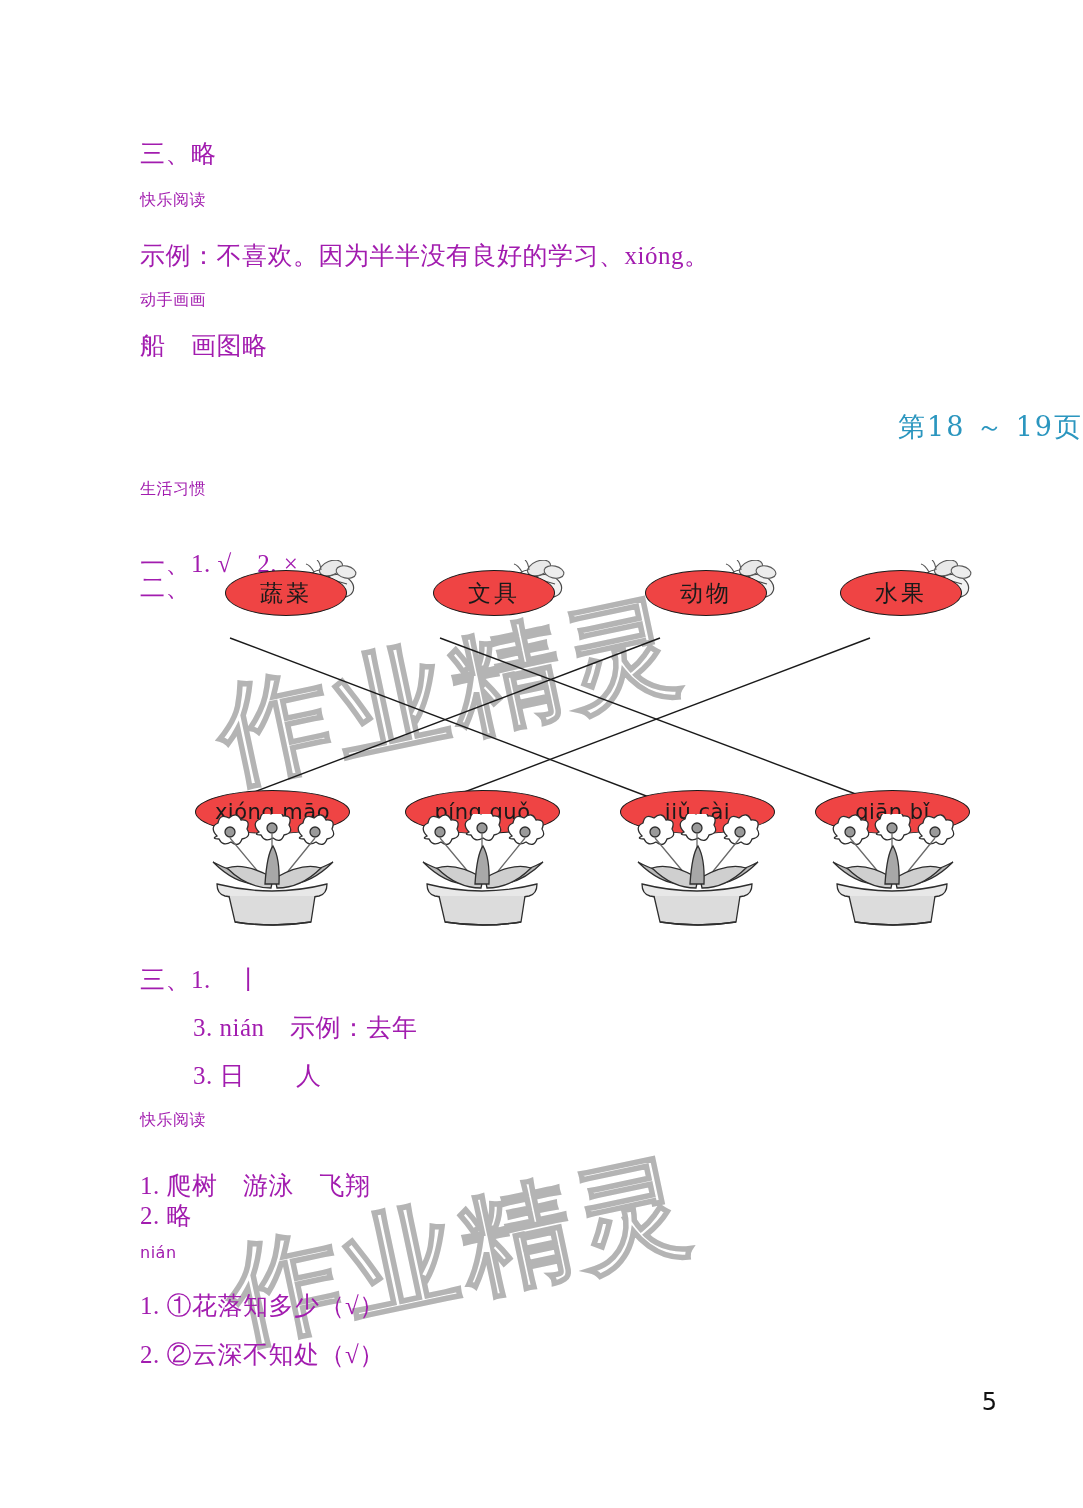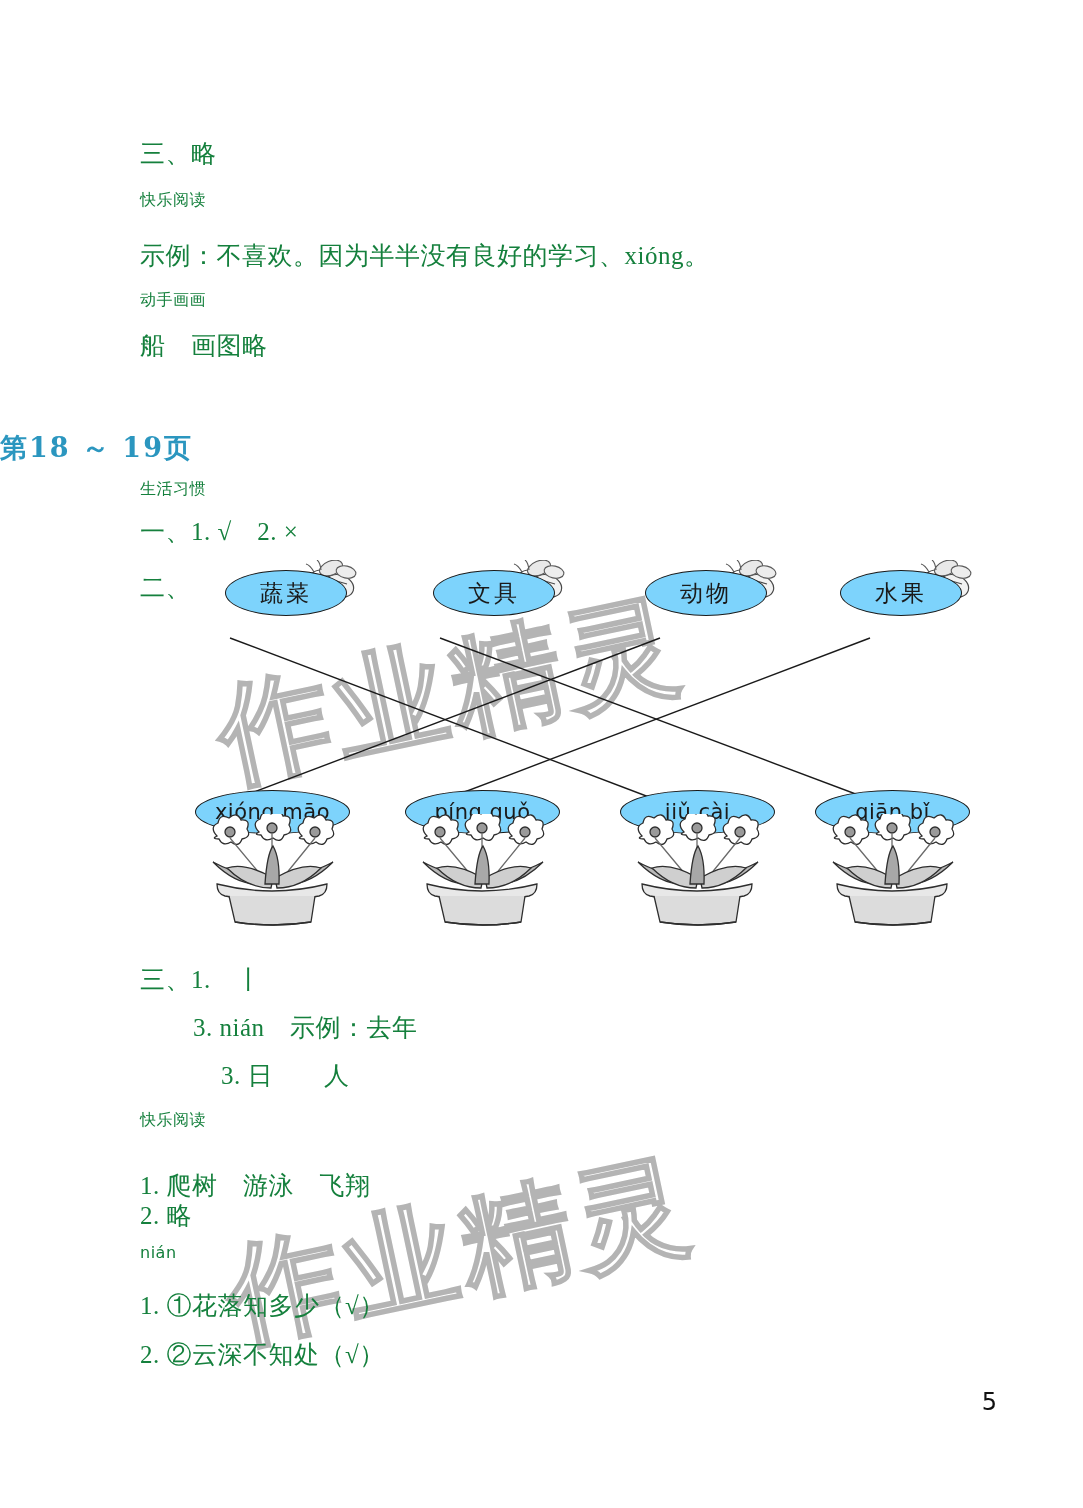--- a/index.html
+++ b/index.html
@@ -20,44 +20,44 @@
     overflow: hidden;
   }
 
   
   .line {
     position: absolute;
     white-space: nowrap;
     font-size: 25px;
     line-height: 1;
     letter-spacing: 0.5px;
-    color: #15803d;
+    color: #a21caf;
   }
   .kai {
     font-family: "Liberation Serif", "DejaVu Serif", serif;
   }
   .hei {
     font-family: "DejaVu Sans", "Liberation Sans", sans-serif;
     font-size: 16px;
   }
   .pinyin {
     font-family: "DejaVu Sans", "Liberation Sans", sans-serif;
     font-size: 21px;
     letter-spacing: 0.5px;
   }
 
   
   #section-header {
     position: absolute;
     left: 0;
     right: 0;
-    top: 430px;
-    text-align: left;
+    top: 409px;
+    text-align: right;
     font-family: "DejaVu Serif", "Liberation Serif", serif;
-    font-weight: bold;
+    font-weight: normal;
     font-size: 27px;
     letter-spacing: 2px;
   }
 
   
   #diagram {
     position: absolute;
     left: 140px;
     top: 560px;
     width: 830px;
@@ -68,21 +68,21 @@
     left: 0;
     top: 0;
   }
   .node {
     position: absolute;
   }
   .oval {
     position: absolute;
     border: 1.6px solid #1a1a1a;
     border-radius: 50%;
-    background: #7dd3fc;
+    background: #ef4444;
     display: flex;
     align-items: center;
     justify-content: center;
     box-sizing: border-box;
   }
   .oval-top {
     width: 122px;
     height: 46px;
     font-family: "Liberation Serif", "DejaVu Serif", serif;
     font-size: 23px;
@@ -141,21 +141,21 @@
 
   <div class="line kai" style="left:140px; top:141px;">三、略</div>
   <div class="line hei" style="left:140px; top:192px;">快乐阅读</div>
   <div class="line kai" style="left:140px; top:243px;">示例：不喜欢。因为半半没有良好的学习、xióng。</div>
   <div class="line hei" style="left:140px; top:292px;">动手画画</div>
   <div class="line kai" style="left:140px; top:333px;">船　画图略</div>
 
   <div id="section-header" style="color: rgb(43, 150, 191);">第18 ～ 19页</div>
 
   <div class="line hei" style="left:140px; top:481px;">生活习惯</div>
-  <div class="line kai" style="left:140px; top:519px;">一、1. √　2. ×</div>
+  <div class="line kai" style="left:140px; top:551px;">一、1. √　2. ×</div>
   <div class="line kai" style="left:140px; top:575px;">二、</div>
 
   <div id="diagram">
 
     <svg width="830" height="400" viewBox="0 0 830 400">
 
       <line x1="90" y1="78" x2="530" y2="245" stroke="#1a1a1a" stroke-width="1.4"></line>
 
       <line x1="300" y1="78" x2="745" y2="245" stroke="#1a1a1a" stroke-width="1.4"></line>
 
@@ -333,21 +333,21 @@
           <path d="M22 70 q55 14 110 0 q0 10 -8 12 q-47 9 -94 0 q-8 -2 -8 -12 Z" fill="#e8e8e8"></path>
           <path d="M34 82 L40 108 q38 6 76 0 L120 82" fill="#dcdcdc"></path>
           <path d="M40 108 q38 6 76 0" fill="none"></path>
         </g>
       </svg>
     </div>
   </div>
 
   <div class="line kai" style="left:140px; top:967px;">三、1.　丨</div>
   <div class="line kai" style="left:193px; top:1015px;">3. nián　示例：去年</div>
-  <div class="line kai" style="left:193px; top:1063px;margin-left:28px;">3. 日　　人</div>
+  <div class="line kai" style="left:193px; top:1063px;">3. 日　　人</div>
 
   <div class="line hei" style="left:140px; top:1112px;">快乐阅读</div>
   <div class="line kai" style="left:140px; top:1157px;margin-top:16px;">1. 爬树　游泳　飞翔</div>
   <div class="line kai" style="left:140px; top:1203px;">2. 略</div>
 
   <div class="line hei" style="left:140px; top:1245px;">nián</div>
   <div class="line kai" style="left:140px; top:1293px;">1. ①花落知多少（√）</div>
   <div class="line kai" style="left:140px; top:1342px;">2. ②云深不知处（√）</div>
 
   <div id="page-number">5</div>

